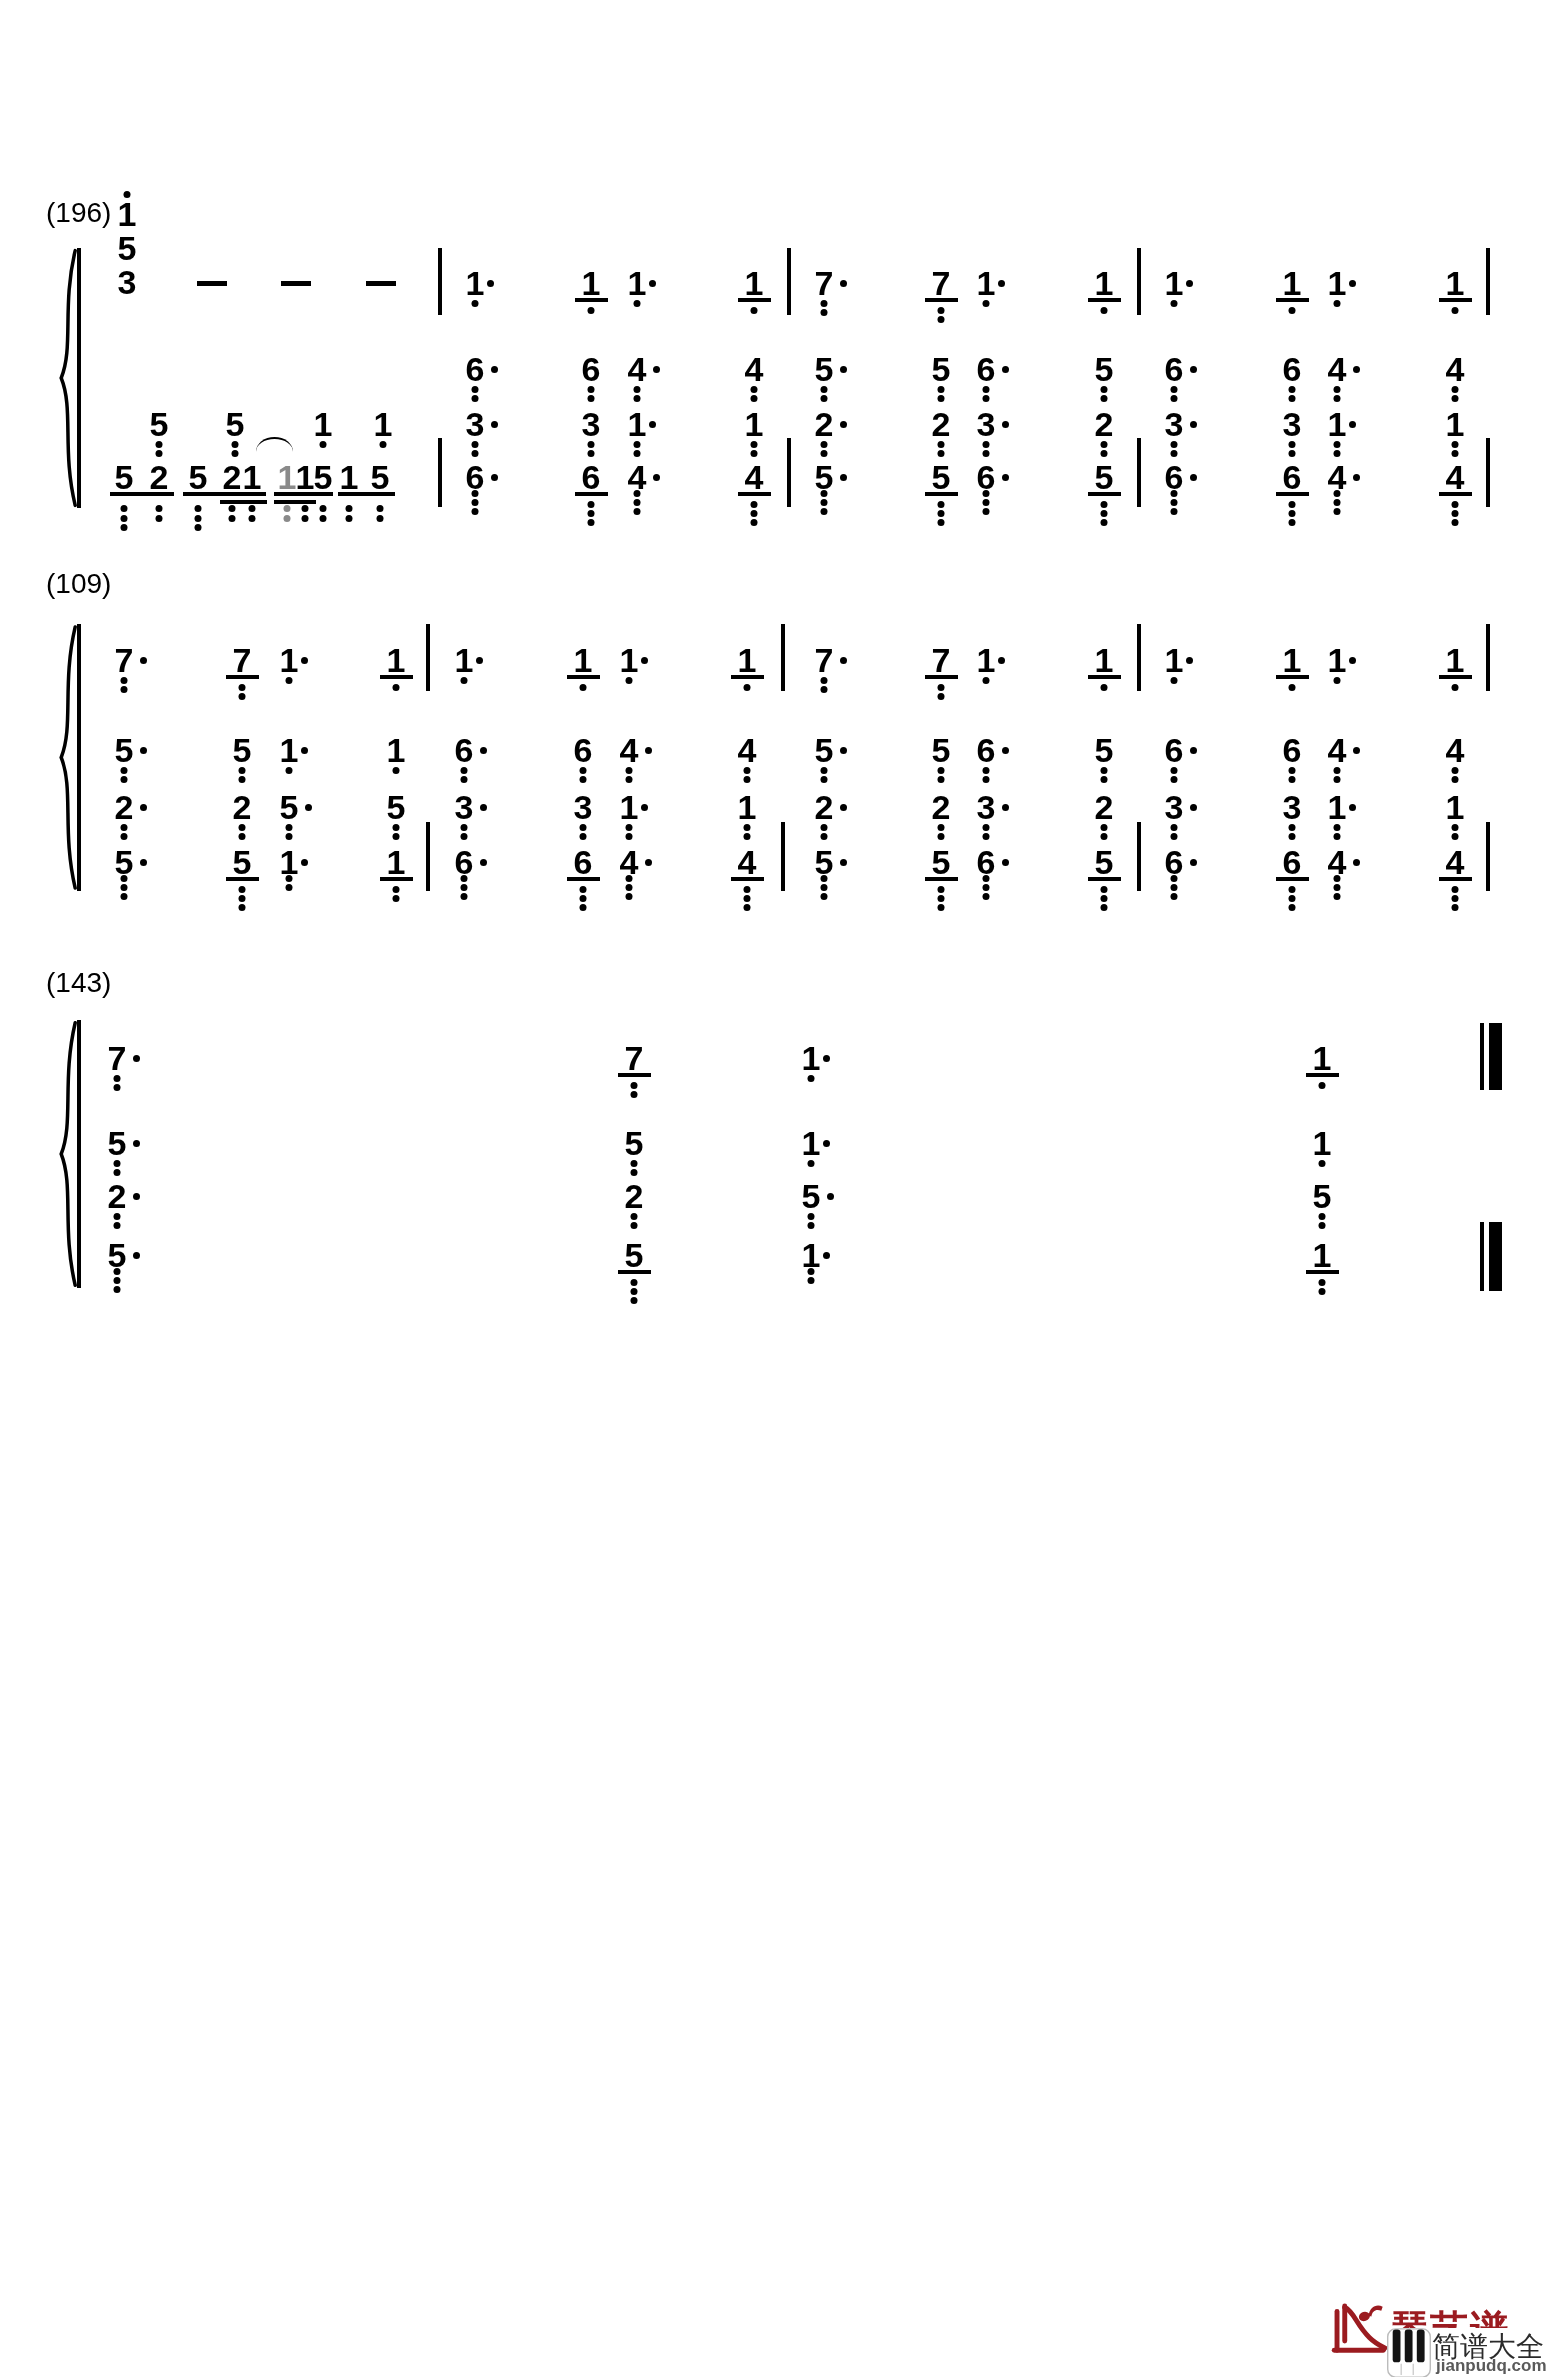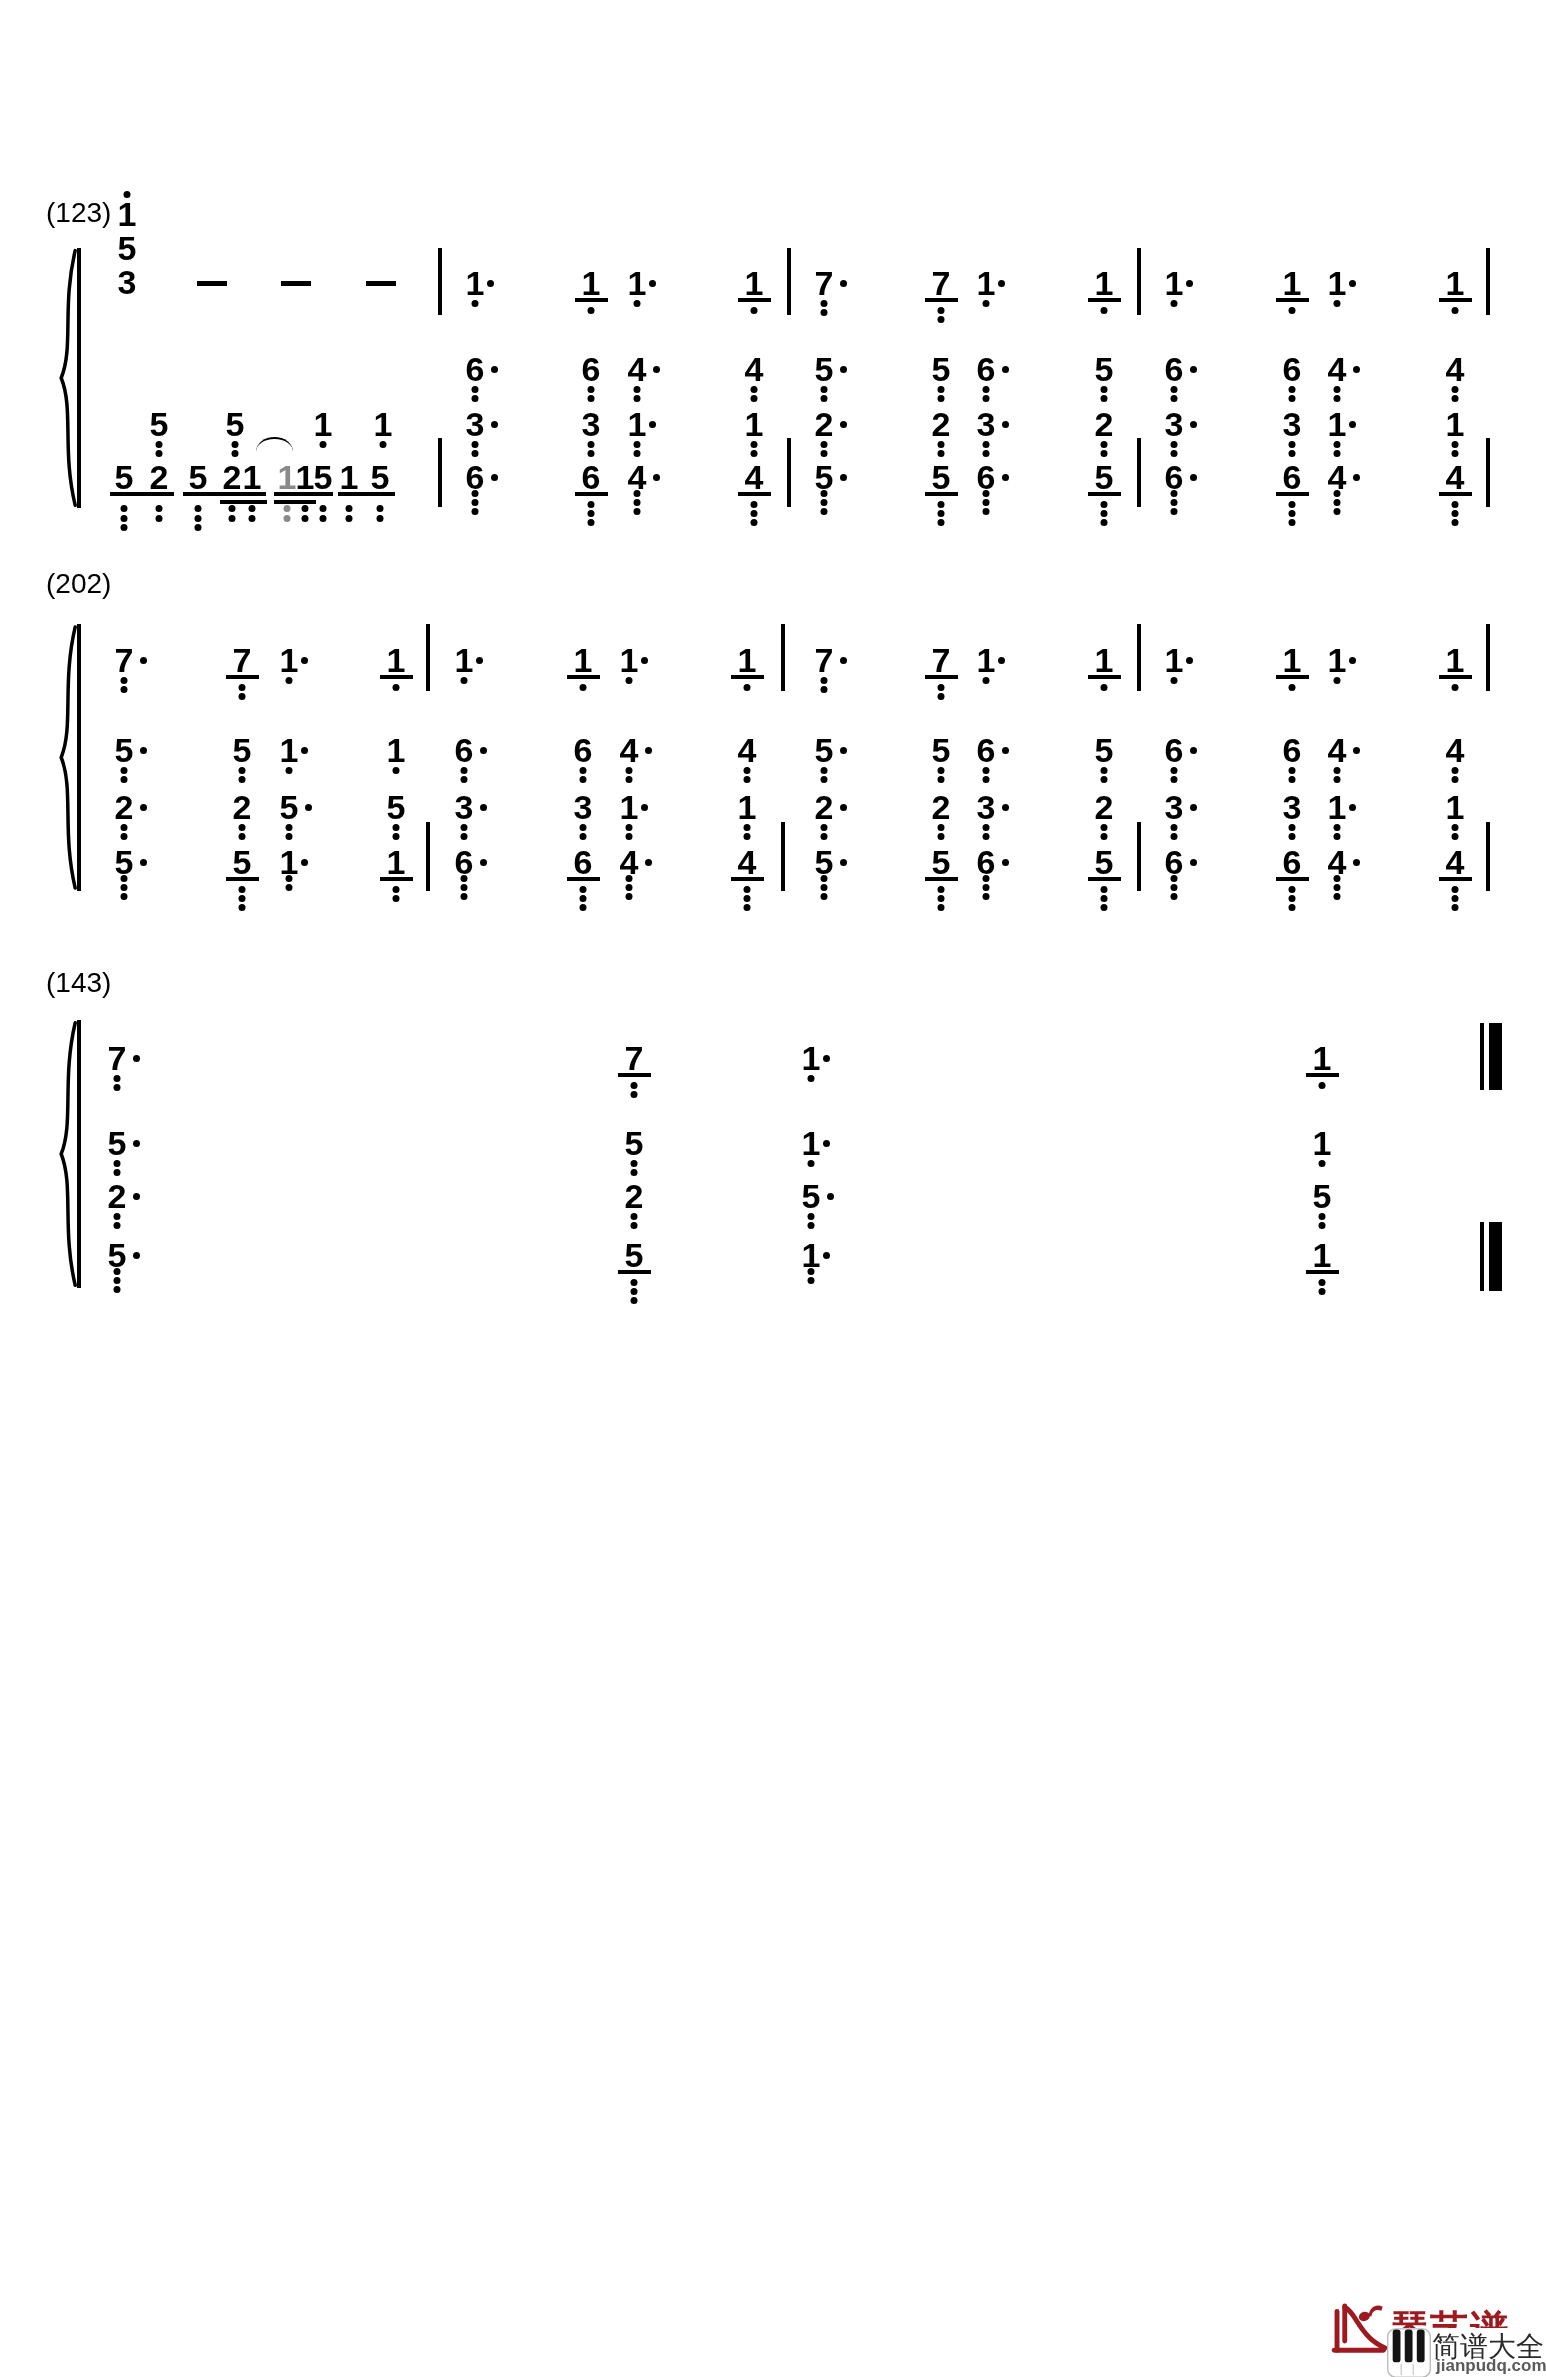--- a/index.html
+++ b/index.html
@@ -30,21 +30,21 @@
       color:#2b2b2b;letter-spacing:0px;white-space:nowrap;}
   #wm-url{position:absolute;left:107px;top:59px;font:700 17px "Liberation Sans", sans-serif;
       color:#5a5a5a;white-space:nowrap;}
 </style>
 </head>
 <body>
 
 <div id="page">
 
   <div id="score-layer">
-      <div class="mlabel" style="left: 46px; top: 197px;">(123)</div>
+      <div class="mlabel" style="left: 46px; top: 197px;">(196)</div>
       <svg width="21" height="260" viewBox="0 0 30 368" class="brace" style="left: 57px; top: 248px;">
         <path d="M26,2 C7,80.96 24,139.84 6,184 C24,228.16 7,287.04 26,366" fill="none" stroke="#000000" stroke-width="5" stroke-linecap="round"></path>
       </svg>
       <div class="vline" style="left: 77px; top: 248px; width: 4.2px; height: 260px;"></div>
       <div class="vline" style="left: 438px; top: 248px; width: 4.2px; height: 67px;"></div>
       <div class="vline" style="left: 438px; top: 438px; width: 4.2px; height: 69px;"></div>
       <div class="vline" style="left: 787px; top: 248px; width: 4.2px; height: 67px;"></div>
       <div class="vline" style="left: 787px; top: 438px; width: 4.2px; height: 69px;"></div>
       <div class="vline" style="left: 1137px; top: 248px; width: 4.2px; height: 67px;"></div>
       <div class="vline" style="left: 1137px; top: 438px; width: 4.2px; height: 69px;"></div>
@@ -411,21 +411,21 @@
         <div class="odot" style="left: 0px; top: 34px;"></div>
         <div class="odot" style="left: 0px; top: 43px;"></div>
       </div>
       <div class="note" style="left: 1455px; top: 465px;">
         <span class="dg">4</span>
         <div class="ulne" style="top: 27px;"></div>
         <div class="odot" style="left: 0px; top: 36px;"></div>
         <div class="odot" style="left: 0px; top: 45px;"></div>
         <div class="odot" style="left: 0px; top: 54px;"></div>
       </div>
-      <div class="mlabel" style="left: 46px; top: 568px;">(202)</div>
+      <div class="mlabel" style="left: 46px; top: 568px;">(109)</div>
       <svg width="21" height="267" viewBox="0 0 30 377" class="brace" style="left: 57px; top: 624px;">
         <path d="M26,2 C7,82.94 24,143.26 6,188.5 C24,233.74 7,294.06 26,375" fill="none" stroke="#000000" stroke-width="5" stroke-linecap="round"></path>
       </svg>
       <div class="vline" style="left: 77px; top: 624px; width: 4.2px; height: 267px;"></div>
       <div class="vline" style="left: 426px; top: 624px; width: 4.2px; height: 67px;"></div>
       <div class="vline" style="left: 426px; top: 822px; width: 4.2px; height: 69px;"></div>
       <div class="vline" style="left: 781px; top: 624px; width: 4.2px; height: 67px;"></div>
       <div class="vline" style="left: 781px; top: 822px; width: 4.2px; height: 69px;"></div>
       <div class="vline" style="left: 1137px; top: 624px; width: 4.2px; height: 67px;"></div>
       <div class="vline" style="left: 1137px; top: 822px; width: 4.2px; height: 69px;"></div>

